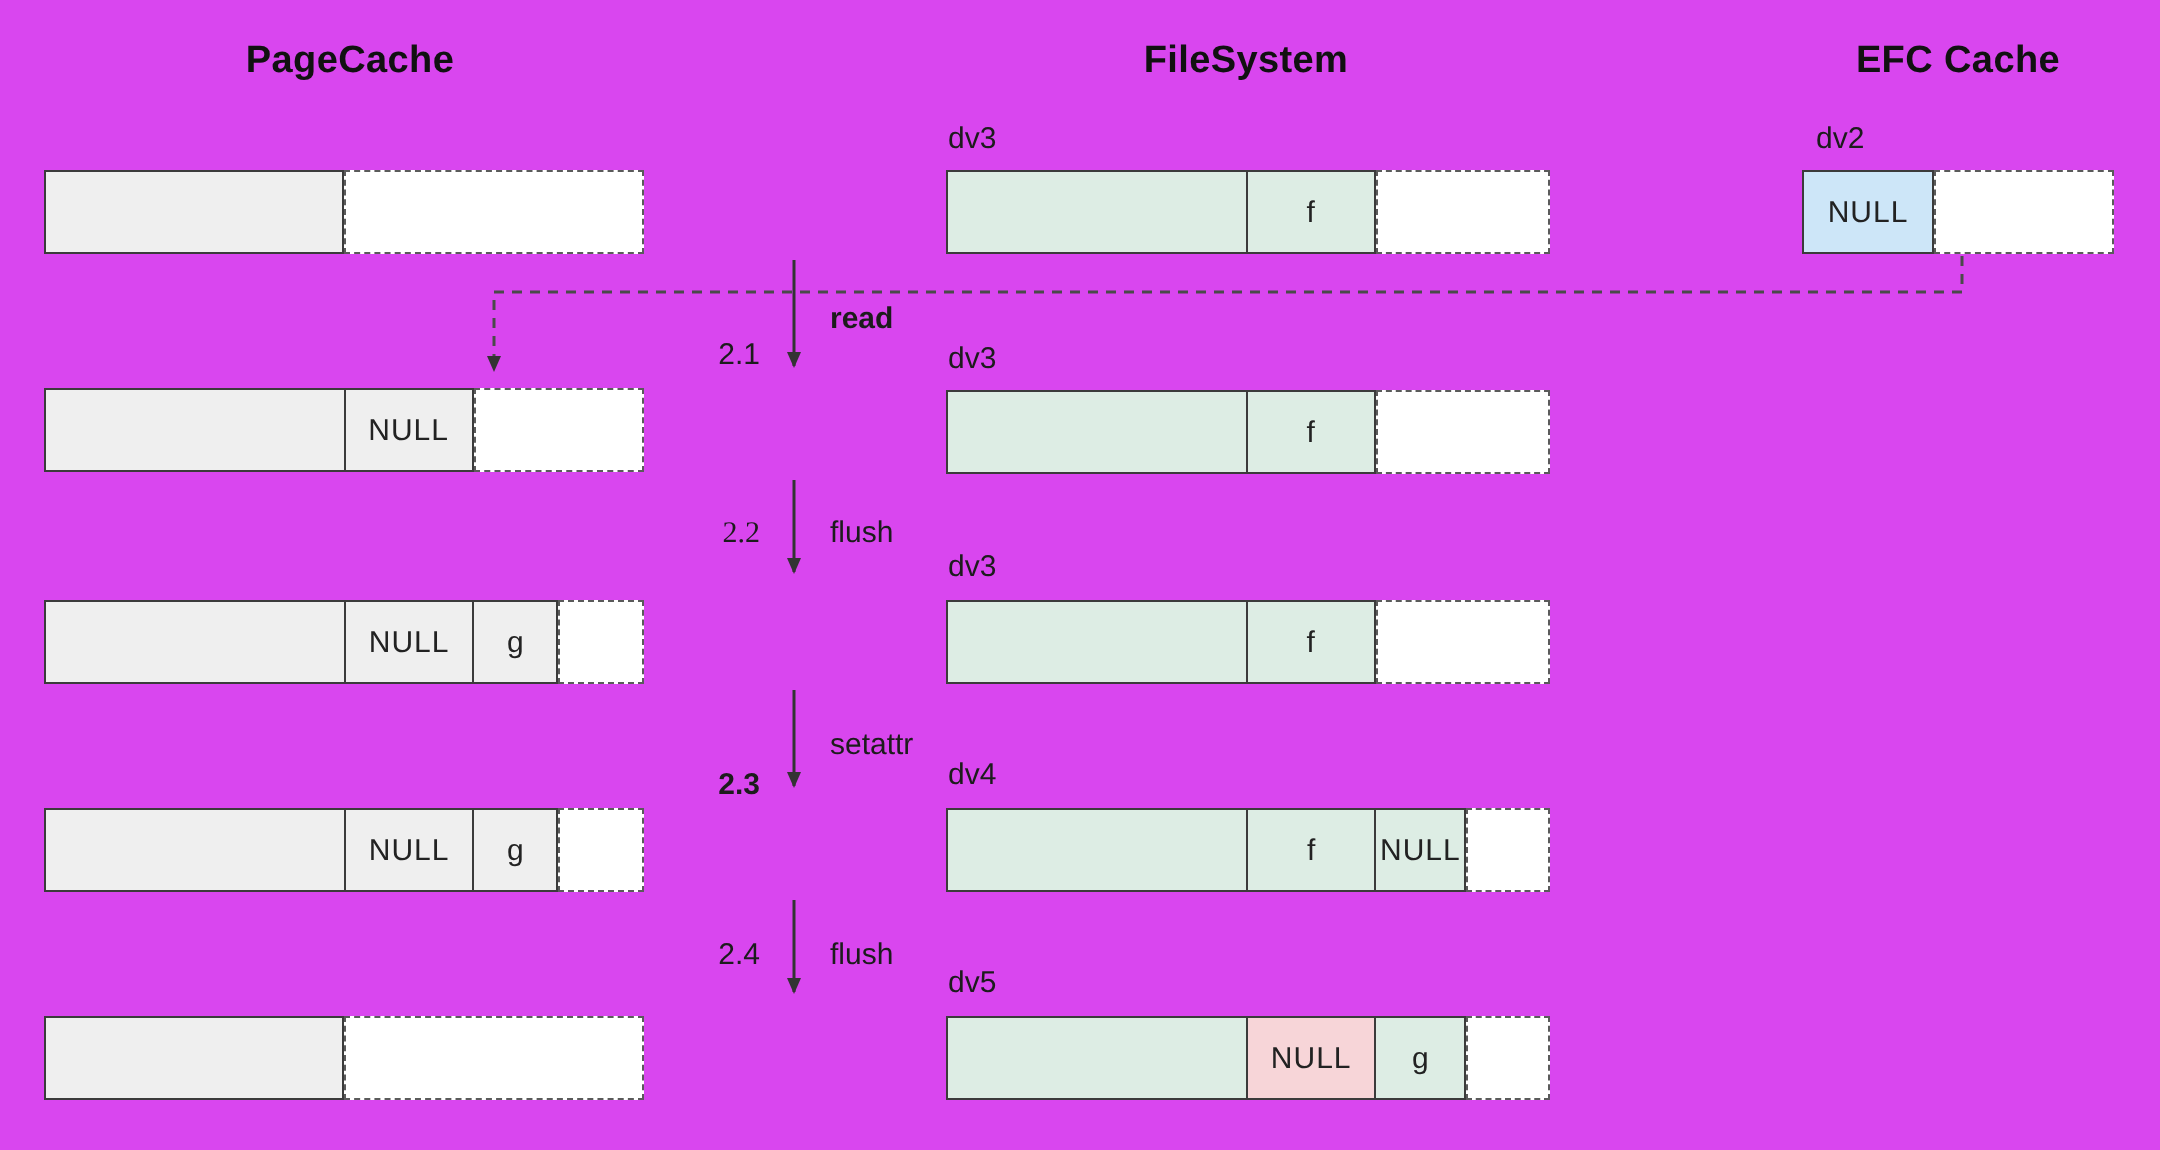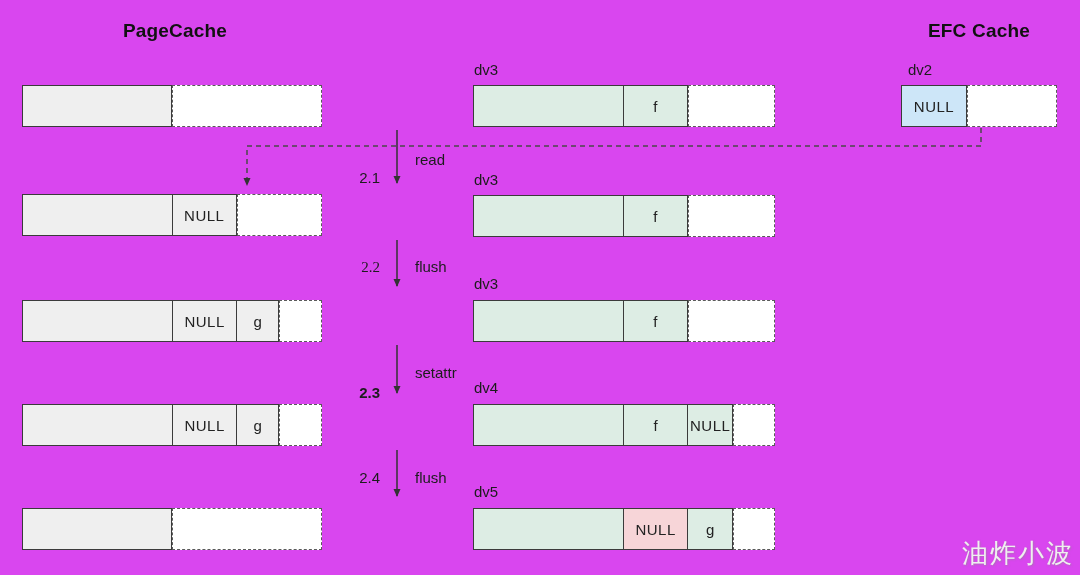--- a/index.html
+++ b/index.html
@@ -50,24 +50,25 @@
       </marker>
     </defs>
     <path d="M981,128 L981,146 L247,146 L247,185" fill="none" stroke="#4a4a4a" stroke-width="1.5" stroke-dasharray="5,4" marker-end="url(#ah)"></path>
     <line x1="397" y1="130" x2="397" y2="183" stroke="#333333" stroke-width="1.5" marker-end="url(#ah)"></line>
     <line x1="397" y1="240" x2="397" y2="286" stroke="#333333" stroke-width="1.5" marker-end="url(#ah)"></line>
     <line x1="397" y1="345" x2="397" y2="393" stroke="#333333" stroke-width="1.5" marker-end="url(#ah)"></line>
     <line x1="397" y1="450" x2="397" y2="496" stroke="#333333" stroke-width="1.5" marker-end="url(#ah)"></line>
   </svg>
 
   <div class="title" style="left:65px;">PageCache</div>
+  <div class="title" style="left:513px;">FileSystem</div>
   <div class="title" style="left:869px;">EFC Cache</div>
 
   <div class="stepnum" style="top:169px;">2.1</div>
-  <div class="stepaction" style="top:151px;">read</div>
+  <div class="stepaction" style="top:151px;font-weight:bold;">read</div>
   <div class="stepnum" style="top:258px;font-family:Liberation Serif, serif;">2.2</div>
   <div class="stepaction" style="top:258px;">flush</div>
   <div class="stepnum" style="top:384px;font-weight:bold;">2.3</div>
   <div class="stepaction" style="top:364px;">setattr</div>
   <div class="stepnum" style="top:469px;">2.4</div>
   <div class="stepaction" style="top:469px;text-align:center;">flush</div>
 
   <div class="box" style="left: 22px; top: 85px; width: 150px; background-color: rgb(239, 239, 239);"></div>
   <div class="box dash" style="left:172px;top:85px;width:150px;"></div>
 
@@ -130,15 +131,14 @@
     <div class="cell divider t-letter" style="width:45px;">g</div>
   </div>
   <div class="box dash" style="left:733px;top:508px;width:42px;"></div>
 
   <div class="dvlabel" style="left:908px;top:61px;">dv2</div>
   <div class="box row" style="left: 901px; top: 85px; width: 66px; background-color: rgb(205, 230, 248);">
     <div class="cell t-null" style="width:100%;">NULL</div>
   </div>
   <div class="box dash" style="left:967px;top:85px;width:90px;"></div>
 
-  <div class="watermark">油炸小波</div>
 
 </div>
 
 </body></html>

